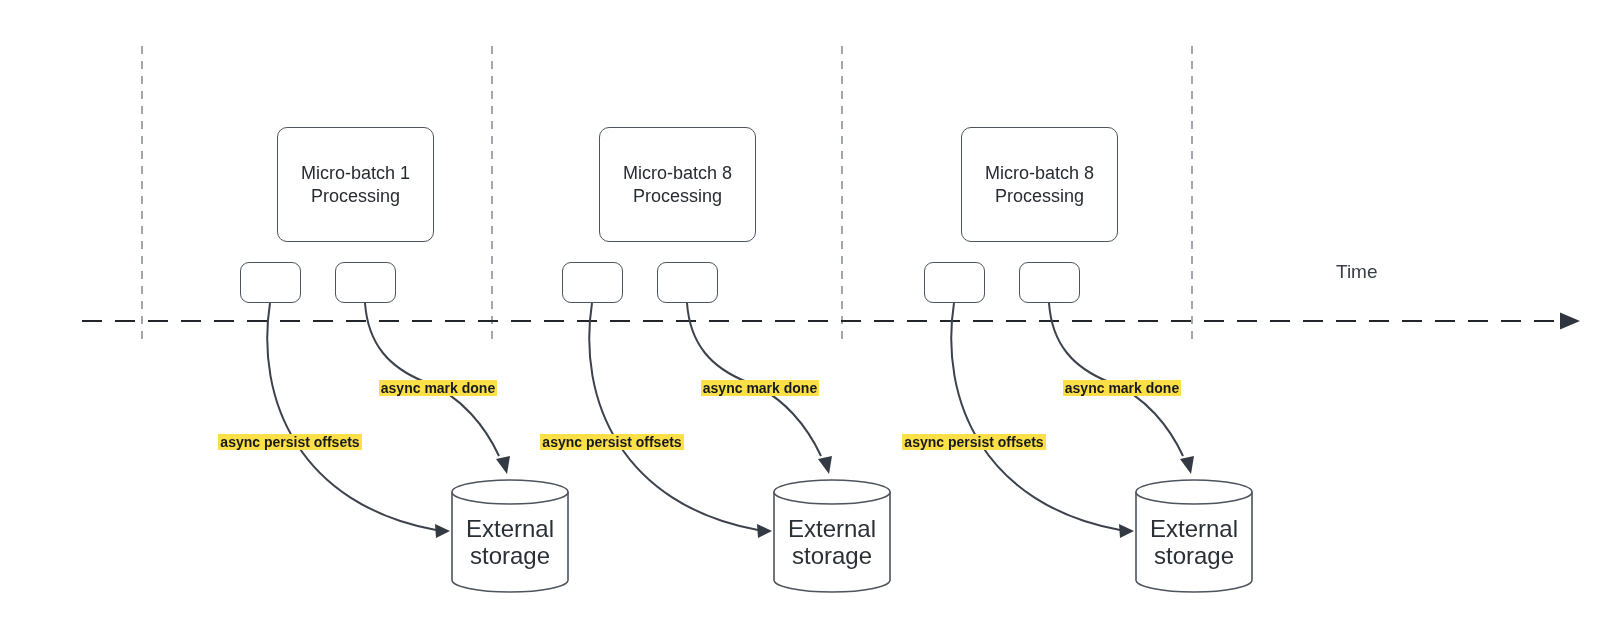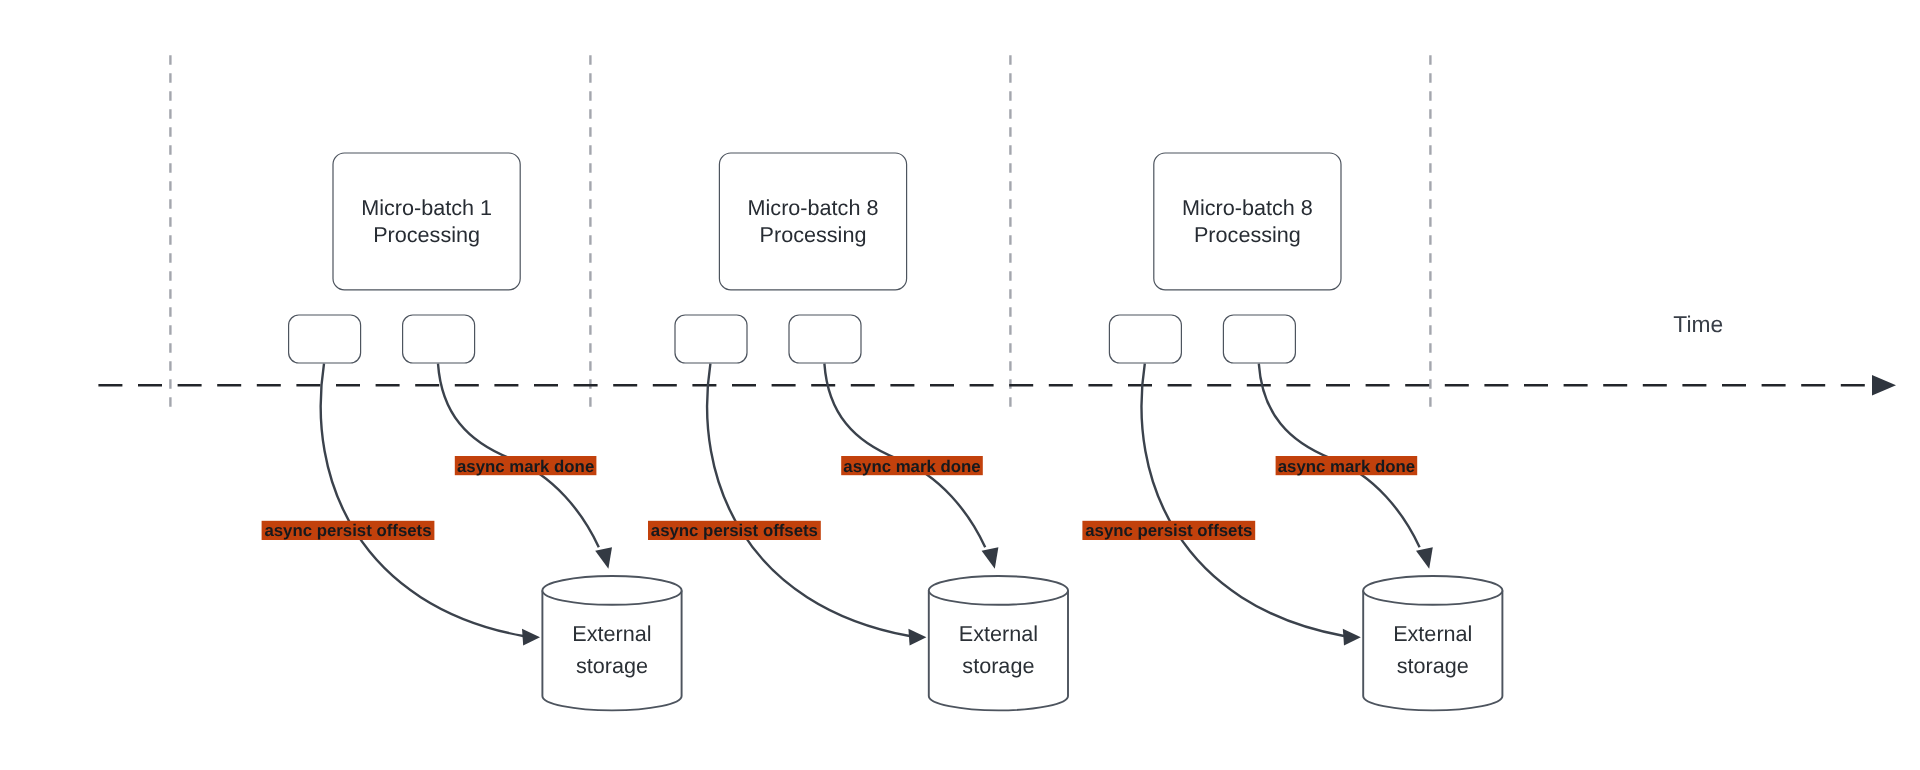--- a/index.html
+++ b/index.html
@@ -30,32 +30,32 @@
     border:1.6px solid #4d545e;border-radius:9px;
     background:#ffffff;
   }
   .async-label{
     position:absolute;
     width:240px;
     text-align:center;
     font-size:14px;font-weight:bold;color:#16191d;
     line-height:16px;
   }
-  .async-label span{background:#c2410c;padding:0 2px;}
+  .async-label span{background:#fde047;padding:0 2px;}
   .storage-label{
     position:absolute;
     top:508px;width:116px;height:68px;
     display:flex;flex-direction:column;align-items:center;justify-content:center;
-    font-size:18px;line-height:27px;color:#2b3036;
+    font-size:24px;line-height:27px;color:#2b3036;
     text-align:center;
   }
   .time-label{
     position:absolute;
     left:1336px;top:261px;width:100px;
-    text-align:right;
+    text-align:left;
     font-size:19px;color:#383e47;
   }
   
   .lane-1{--dx:0px;} .lane-2{--dx:322px;} .lane-3{--dx:684px;}
   .proc-box{left:calc(238px + var(--dx));margin-left:39px;}
   .task-left{left:calc(240px + var(--dx));}
   .task-right{left:calc(335px + var(--dx));}
   .persist-label{left:calc(170px + var(--dx));top:434px;}
   .done-label{left:calc(318px + var(--dx));top:380px;}
   .storage-label{left:calc(452px + var(--dx));}

